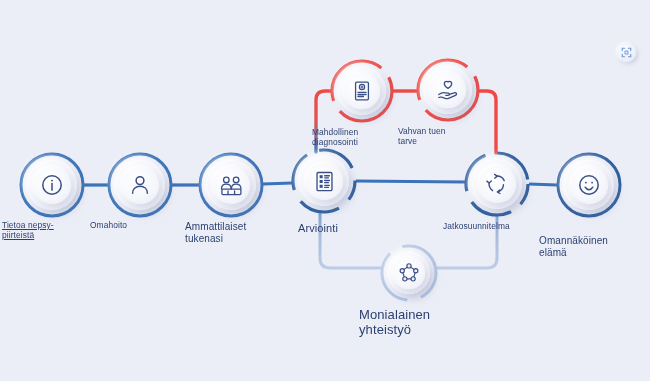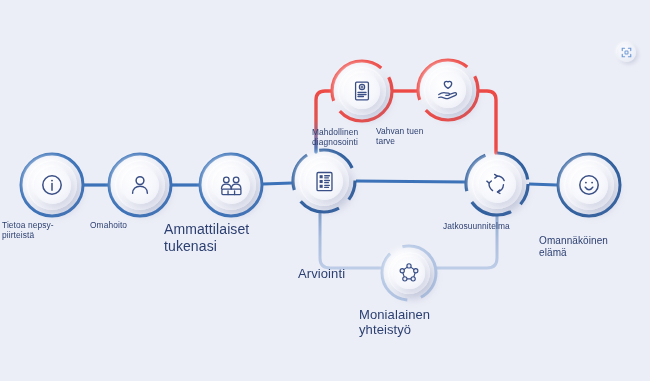--- a/index.html
+++ b/index.html
@@ -145,21 +145,21 @@
   <div class="node" style="left:52px; top:185px;">
     <div class="plate" style="left:-25px; top:-25px; width:50px; height:50px;"></div>
     <div class="glyph" style="left:-25px; top:-25px; width:50px; height:50px;">
       <svg width="24" height="24" viewBox="0 0 24 24" fill="none" stroke="#3a4f86" stroke-width="1.5">
         <circle cx="12" cy="12" r="9.2"></circle>
         <circle cx="12" cy="7.6" r="0.95" fill="#3a4f86" stroke="none"></circle>
         <path d="M12 10.6 V17.2" stroke-linecap="round"></path>
       </svg>
     </div>
   </div>
-  <div class="label" style="left:2px; top:221px; width:100px; font-size:8.4px;">Tietoa nepsy-
+  <div class="label" style="left:2px; top:221px; width:100px; font-size:8.4px;text-decoration:underline;">Tietoa nepsy-
 piirteistä</div>
 
   <div class="node" style="left:140px; top:185px;">
     <div class="plate" style="left:-25px; top:-25px; width:50px; height:50px;"></div>
     <div class="glyph" style="left:-25px; top:-25px; width:50px; height:50px;">
       <svg width="24" height="24" viewBox="0 0 24 24" fill="none" stroke="#3a4f86" stroke-width="1.5" stroke-linecap="round">
         <circle cx="12" cy="7.6" r="3.9"></circle>
         <path d="M4.6 20.2 C4.6 15.6 8 13.2 12 13.2 C16 13.2 19.4 15.6 19.4 20.2"></path>
       </svg>
     </div>
@@ -172,38 +172,38 @@
       <svg width="25" height="25" viewBox="0 0 26 26" fill="none" stroke="#3a4f86" stroke-width="1.35" stroke-linecap="round">
         <circle cx="7.6" cy="7.2" r="2.9"></circle>
         <circle cx="17.8" cy="7.2" r="2.9"></circle>
         <path d="M2.6 16.6 C2.6 13.2 4.9 11.6 7.6 11.6 C10.3 11.6 12.6 13.2 12.6 16.6"></path>
         <path d="M12.9 16.6 C12.9 13.2 15.1 11.6 17.8 11.6 C20.5 11.6 22.8 13.2 22.8 16.6"></path>
         <rect x="3.0" y="16.8" width="19.8" height="5.6" rx="1.1"></rect>
         <path d="M9.4 22.4 V18.6 M16.2 22.4 V18.6"></path>
       </svg>
     </div>
   </div>
-  <div class="label" style="left:164px; top:221px; width:100px; font-size:14px;">Ammattilaiset
+  <div class="label" style="left:185px; top:221px; width:100px; font-size:10px;">Ammattilaiset
 tukenasi</div>
 
   <div class="node" style="left:324px; top:181px;">
     <div class="plate" style="left:-25px; top:-25px; width:50px; height:50px;"></div>
     <div class="glyph" style="left:-25px; top:-25px; width:50px; height:50px;">
       <svg width="23" height="23" viewBox="0 0 24 24" fill="none" stroke="#3a4f86" stroke-width="1.4" stroke-linecap="round">
         <rect x="4.2" y="2.6" width="15.6" height="19" rx="1.3"></rect>
         <rect x="6.9" y="5.4" width="3.2" height="3.2" fill="#3a4f86" stroke="none"></rect>
         <rect x="6.9" y="10.4" width="3.2" height="3.2" fill="#3a4f86" stroke="none"></rect>
         <rect x="6.9" y="15.4" width="3.2" height="3.2" fill="#3a4f86" stroke="none"></rect>
         <path d="M12.2 6.0 H17.1 M12.2 8.2 H16.1"></path>
         <path d="M12.2 11.0 H17.1 M12.2 13.2 H16.1"></path>
         <path d="M12.2 16.0 H17.1 M12.2 18.2 H16.1"></path>
       </svg>
     </div>
   </div>
-  <div class="label" style="left:298px; top:222px; width:54px; font-size:13px;margin-top:44px;">Arviointi</div>
+  <div class="label" style="left:298px; top:222px; width:54px; font-size:11px;">Arviointi</div>
 
   <div class="node" style="left:362px; top:91px;">
     <div class="plate" style="left:-24px; top:-24px; width:48px; height:48px;"></div>
     <div class="glyph" style="left:-24px; top:-24px; width:48px; height:48px;">
       <svg width="22" height="22" viewBox="0 0 24 24" fill="none" stroke="#3a4f86" stroke-width="1.4" stroke-linecap="round">
         <rect x="5.0" y="2.4" width="14" height="19.2" rx="1.2"></rect>
         <circle cx="12" cy="7.6" r="2.9" stroke-width="1.3"></circle>
         <path d="M12 6.2 V9.0 M10.7 7.6 H13.3" stroke-width="1.1"></path>
         <path d="M7.6 13.6 H16.4 M7.6 15.8 H16.4 M7.6 18.0 H13.6"></path>
       </svg>
@@ -220,21 +220,21 @@
                  C12.3 3.6 12.8 4.0 13 4.4 C13.2 4.0 13.7 3.6 14.5 3.6
                  C15.9 3.6 17 4.7 17 6.2 C17 8.8 13 11.2 13 11.2 Z"></path>
         <path d="M3.0 17.9 C5.2 16.3 7.4 15.7 9.8 16.0 L13.4 16.5
                  C14.2 16.6 14.6 17.1 14.6 17.7 C14.6 18.4 14.1 18.8 13.3 18.8 H10.6"></path>
         <path d="M14.6 17.7 L19.6 16.1 C20.8 15.7 21.9 16.2 22.2 17.0
                  C22.4 17.7 22.0 18.4 21.1 18.8 L13.6 22.0
                  C12.4 22.5 11.2 22.5 10.0 22.1 L5.9 20.8 C5.0 20.5 4.0 20.6 3.0 21.1"></path>
       </svg>
     </div>
   </div>
-  <div class="label" style="left:376px; top:127px; width:100px; font-size:8.4px;">Vahvan tuen
+  <div class="label" style="left:398px; top:127px; width:100px; font-size:8.4px;">Vahvan tuen
 tarve</div>
 
   <div class="node" style="left:497px; top:184px;">
     <div class="plate" style="left:-25px; top:-25px; width:50px; height:50px;"></div>
     <div class="glyph" style="left:-25px; top:-25px; width:50px; height:50px;">
       <svg width="24" height="24" viewBox="0 0 26 26" fill="none" stroke="#3a4f86" stroke-width="1.5" stroke-linecap="round">
         <path d="M13 4.4 A8.6 8.6 0 0 1 20.8 9.3"></path>
         <path d="M20.0 13.8 A8.6 8.6 0 0 1 13.6 21.5"></path>
         <path d="M8.2 20.1 A8.6 8.6 0 0 1 4.5 11.6"></path>
         <path d="M10.4 2.6 L13.3 4.5 L10.6 6.6" stroke-linejoin="round"></path>

